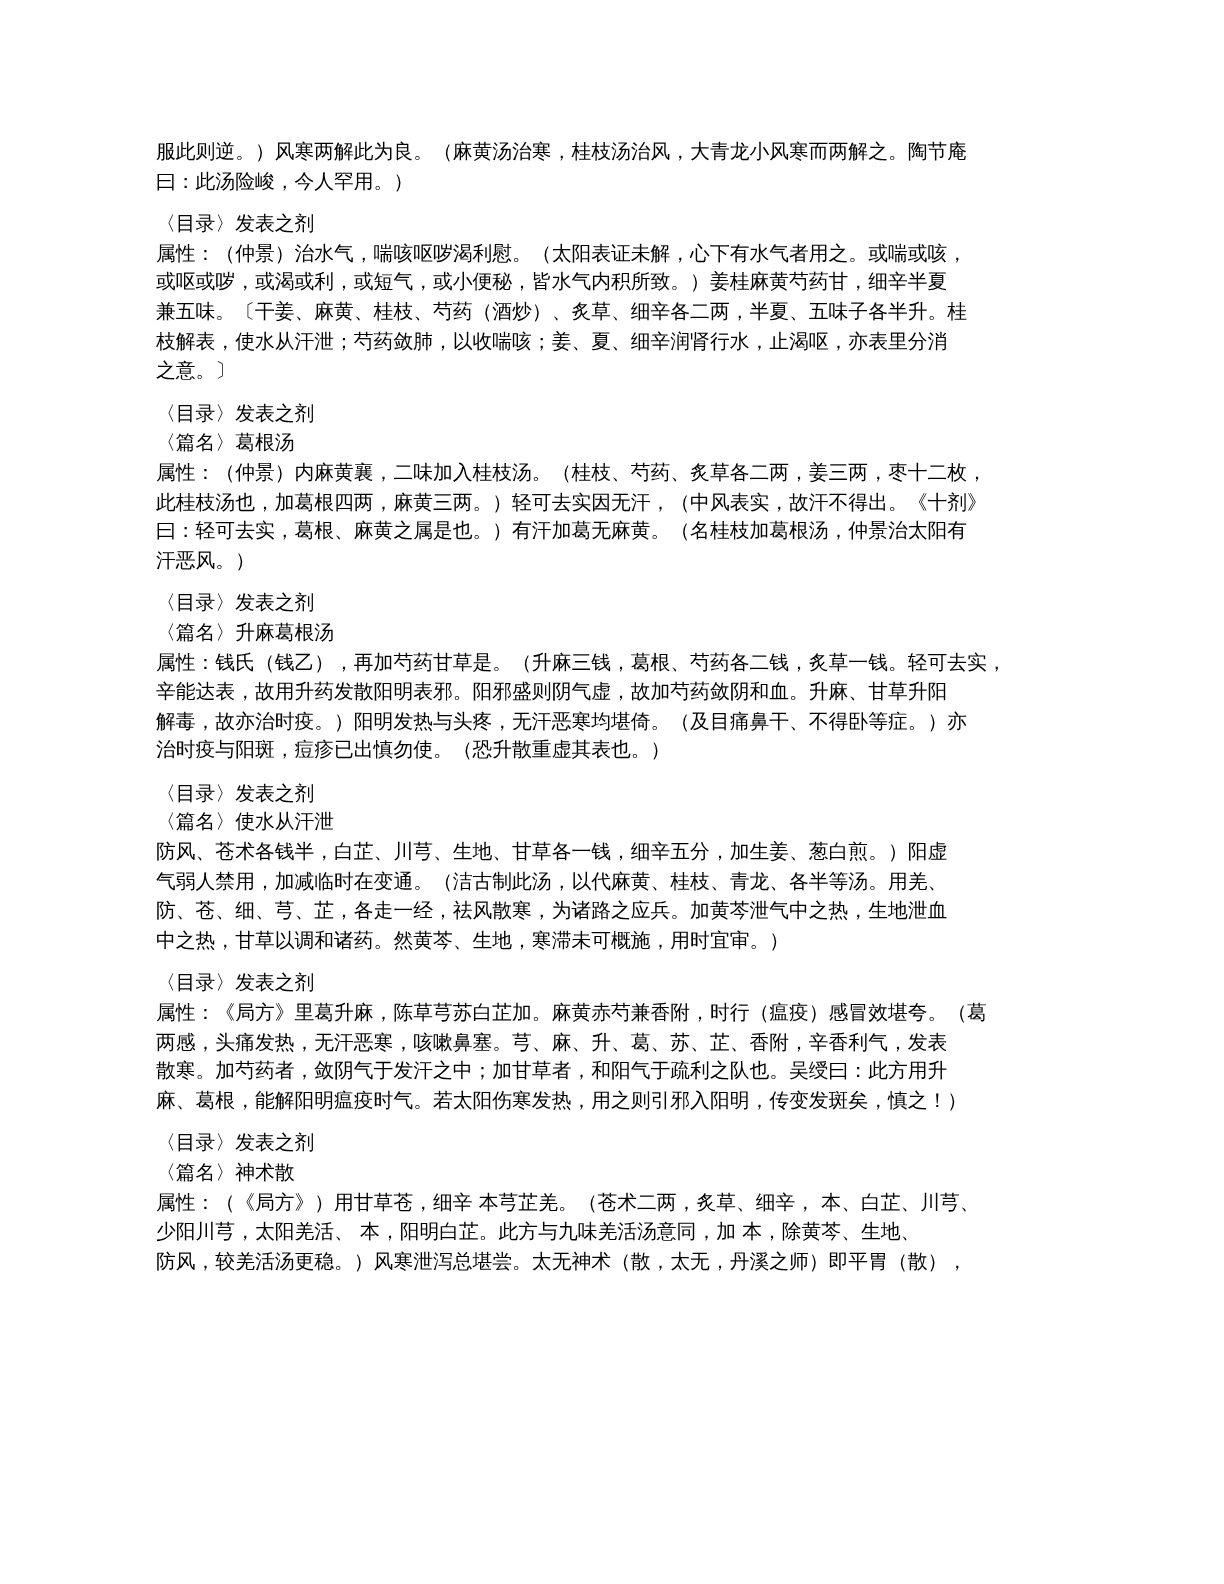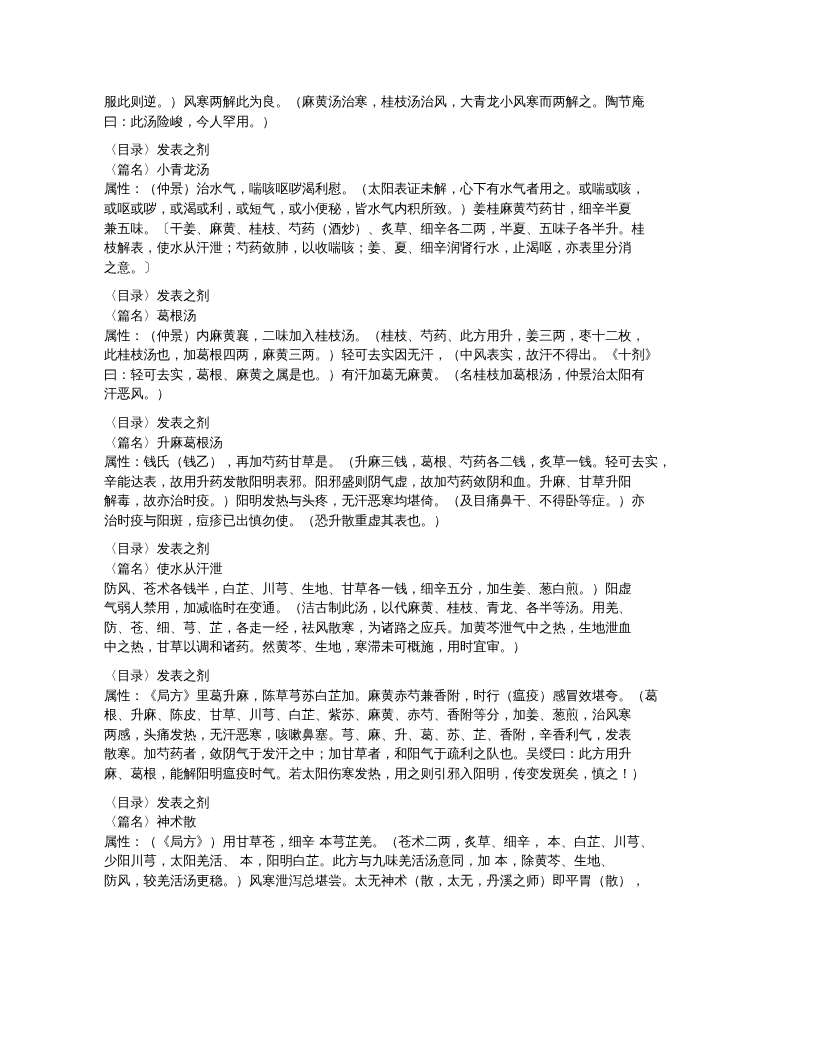--- a/index.html
+++ b/index.html
@@ -59,32 +59,31 @@
 <div class="page">
   <div class="doc">
 
     <div class="block">
       <div class="line attr">服此则逆。）风寒两解此为良。（麻黄汤治寒，桂枝汤治风，大青龙小风寒而两解之。陶节庵</div>
       <div class="line">曰：此汤险峻，今人罕用。）</div>
     </div>
 
     <div class="block">
       <div class="line catalog">〈目录〉发表之剂</div>
-      <div class="line title-line">〈篇名〉小青龙汤</div>
       <div class="line attr">属性：（仲景）治水气，喘咳呕哕渴利慰。（太阳表证未解，心下有水气者用之。或喘或咳，</div>
       <div class="line attr">或呕或哕，或渴或利，或短气，或小便秘，皆水气内积所致。）姜桂麻黄芍药甘，细辛半夏</div>
       <div class="line attr">兼五味。〔干姜、麻黄、桂枝、芍药（酒炒）、炙草、细辛各二两，半夏、五味子各半升。桂</div>
       <div class="line attr">枝解表，使水从汗泄；芍药敛肺，以收喘咳；姜、夏、细辛润肾行水，止渴呕，亦表里分消</div>
       <div class="line">之意。〕</div>
     </div>
 
     <div class="block">
       <div class="line catalog">〈目录〉发表之剂</div>
       <div class="line title-line">〈篇名〉葛根汤</div>
-      <div class="line attr">属性：（仲景）内麻黄襄，二味加入桂枝汤。（桂枝、芍药、此方用升，姜三两，枣十二枚，</div>
+      <div class="line attr">属性：（仲景）内麻黄襄，二味加入桂枝汤。（桂枝、芍药、炙草各二两，姜三两，枣十二枚，</div>
       <div class="line attr">此桂枝汤也，加葛根四两，麻黄三两。）轻可去实因无汗，（中风表实，故汗不得出。《十剂》</div>
       <div class="line attr">曰：轻可去实，葛根、麻黄之属是也。）有汗加葛无麻黄。（名桂枝加葛根汤，仲景治太阳有</div>
       <div class="line">汗恶风。）</div>
     </div>
 
     <div class="block">
       <div class="line catalog">〈目录〉发表之剂</div>
       <div class="line title-line">〈篇名〉升麻葛根汤</div>
       <div class="line attr">属性：钱氏（钱乙），再加芍药甘草是。（升麻三钱，葛根、芍药各二钱，炙草一钱。轻可去实，</div>
       <div class="line attr">辛能达表，故用升药发散阳明表邪。阳邪盛则阴气虚，故加芍药敛阴和血。升麻、甘草升阳</div>
@@ -97,21 +96,20 @@
       <div class="line title-line">〈篇名〉使水从汗泄</div>
       <div class="line attr">防风、苍术各钱半，白芷、川芎、生地、甘草各一钱，细辛五分，加生姜、葱白煎。）阳虚</div>
       <div class="line attr">气弱人禁用，加减临时在变通。（洁古制此汤，以代麻黄、桂枝、青龙、各半等汤。用羌、</div>
       <div class="line attr">防、苍、细、芎、芷，各走一经，祛风散寒，为诸路之应兵。加黄芩泄气中之热，生地泄血</div>
       <div class="line">中之热，甘草以调和诸药。然黄芩、生地，寒滞未可概施，用时宜审。）</div>
     </div>
 
     <div class="block">
       <div class="line catalog">〈目录〉发表之剂</div>
       <div class="line attr">属性：《局方》里葛升麻，陈草芎苏白芷加。麻黄赤芍兼香附，时行（瘟疫）感冒效堪夸。（葛</div>
-      <div class="line attr">根、升麻、陈皮、甘草、川芎、白芷、紫苏、麻黄、赤芍、香附等分，加姜、葱煎，治风寒</div>
       <div class="line attr">两感，头痛发热，无汗恶寒，咳嗽鼻塞。芎、麻、升、葛、苏、芷、香附，辛香利气，发表</div>
       <div class="line attr">散寒。加芍药者，敛阴气于发汗之中；加甘草者，和阳气于疏利之队也。吴绶曰：此方用升</div>
       <div class="line attr">麻、葛根，能解阳明瘟疫时气。若太阳伤寒发热，用之则引邪入阳明，传变发斑矣，慎之！）</div>
     </div>
 
     <div class="block">
       <div class="line catalog">〈目录〉发表之剂</div>
       <div class="line title-line">〈篇名〉神术散</div>
       <div class="line attr">属性：（《局方》）用甘草苍，细辛 本芎芷羌。（苍术二两，炙草、细辛， 本、白芷、川芎、</div>
       <div class="line attr">少阳川芎，太阳羌活、 本，阳明白芷。此方与九味羌活汤意同，加 本，除黄芩、生地、</div>

